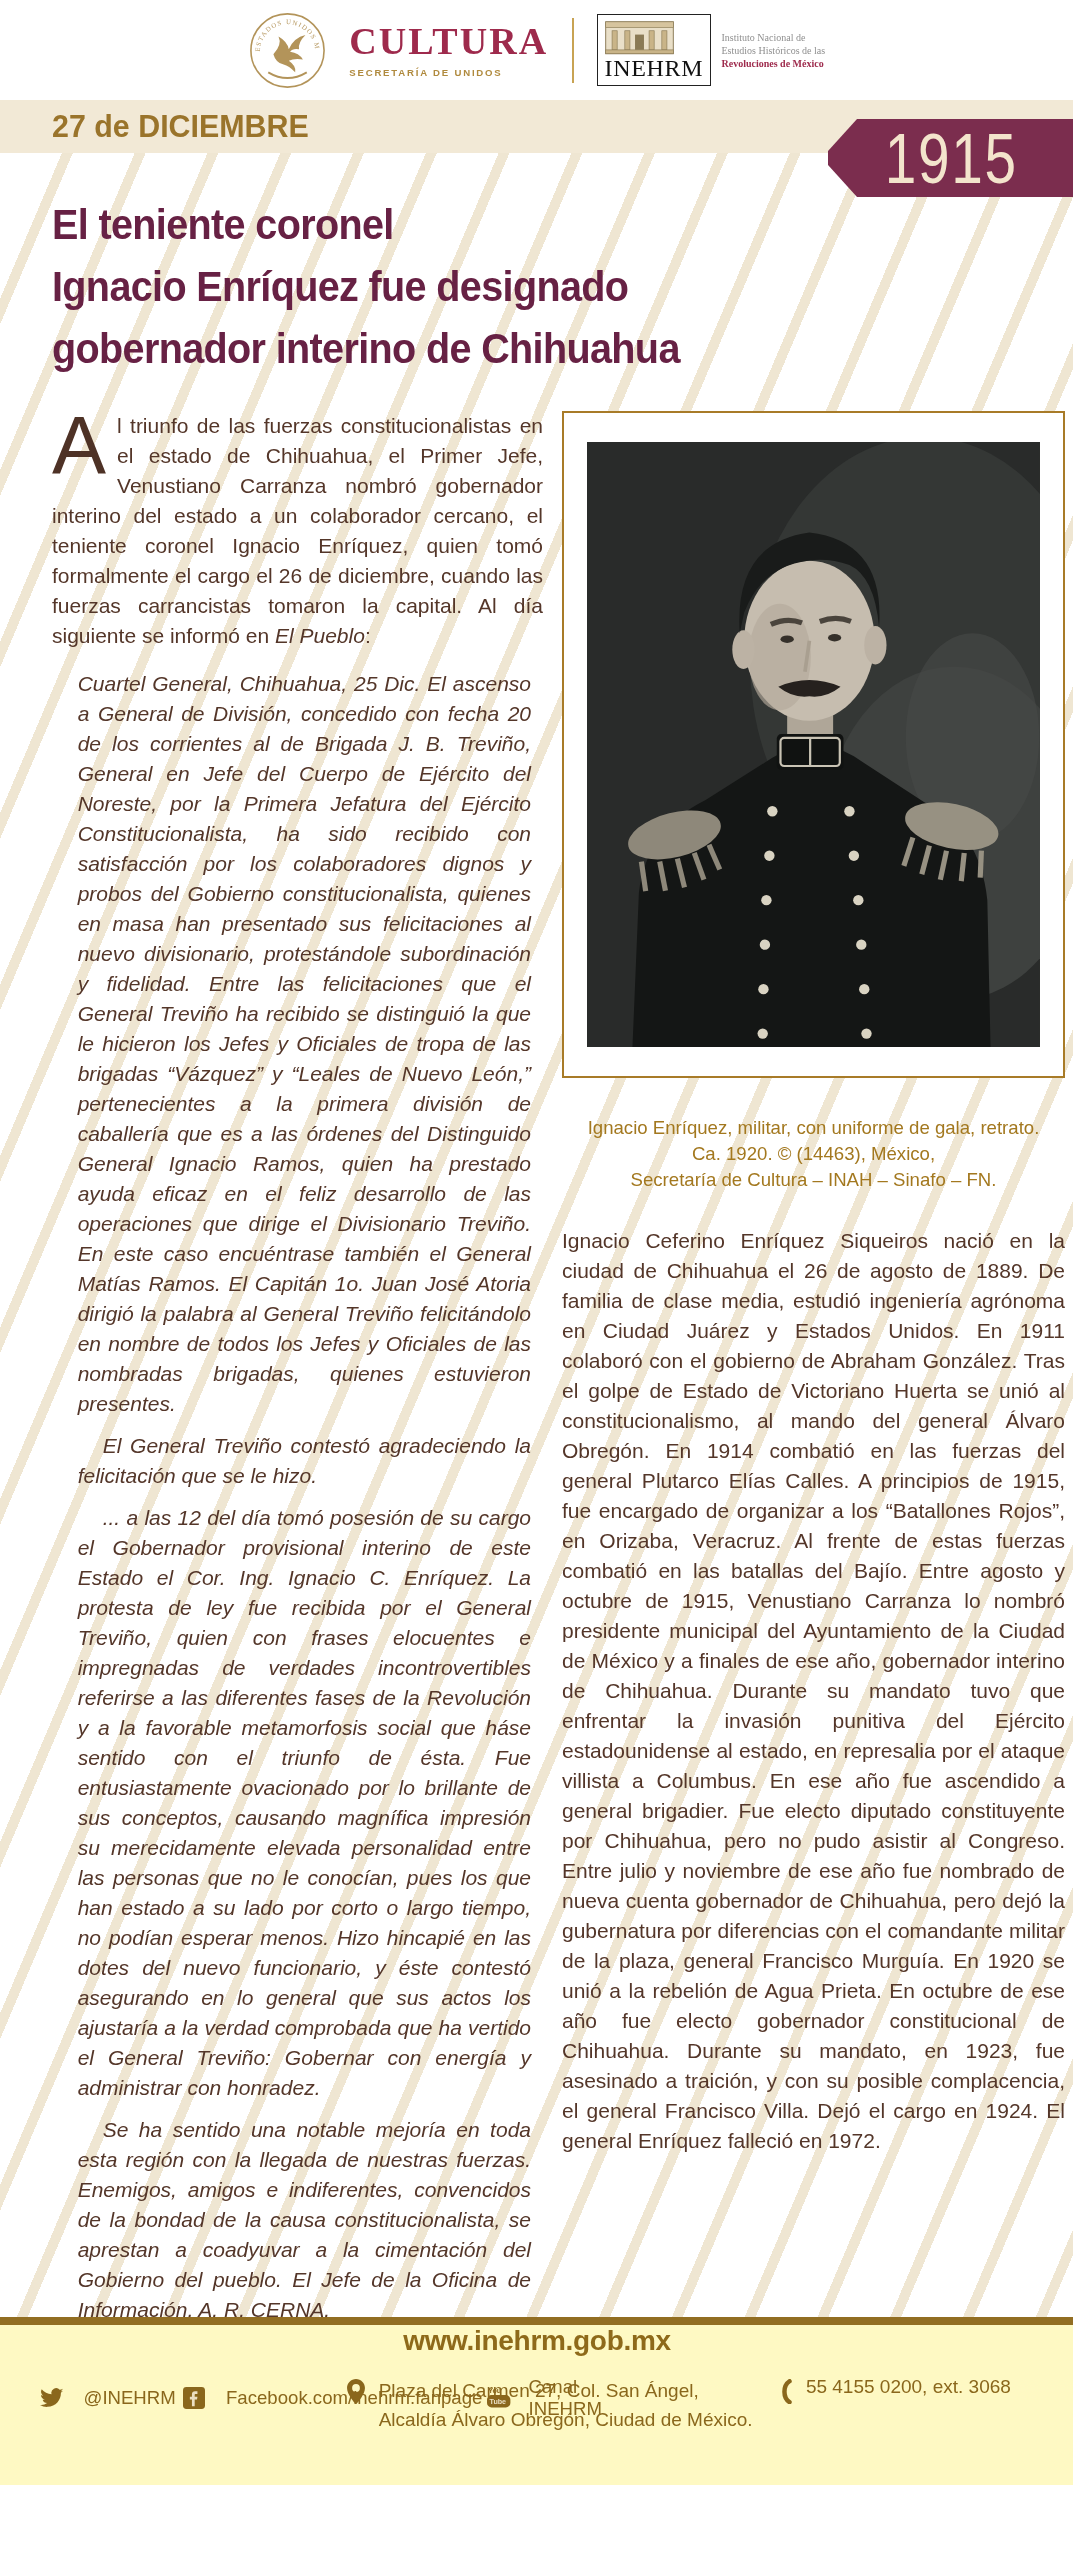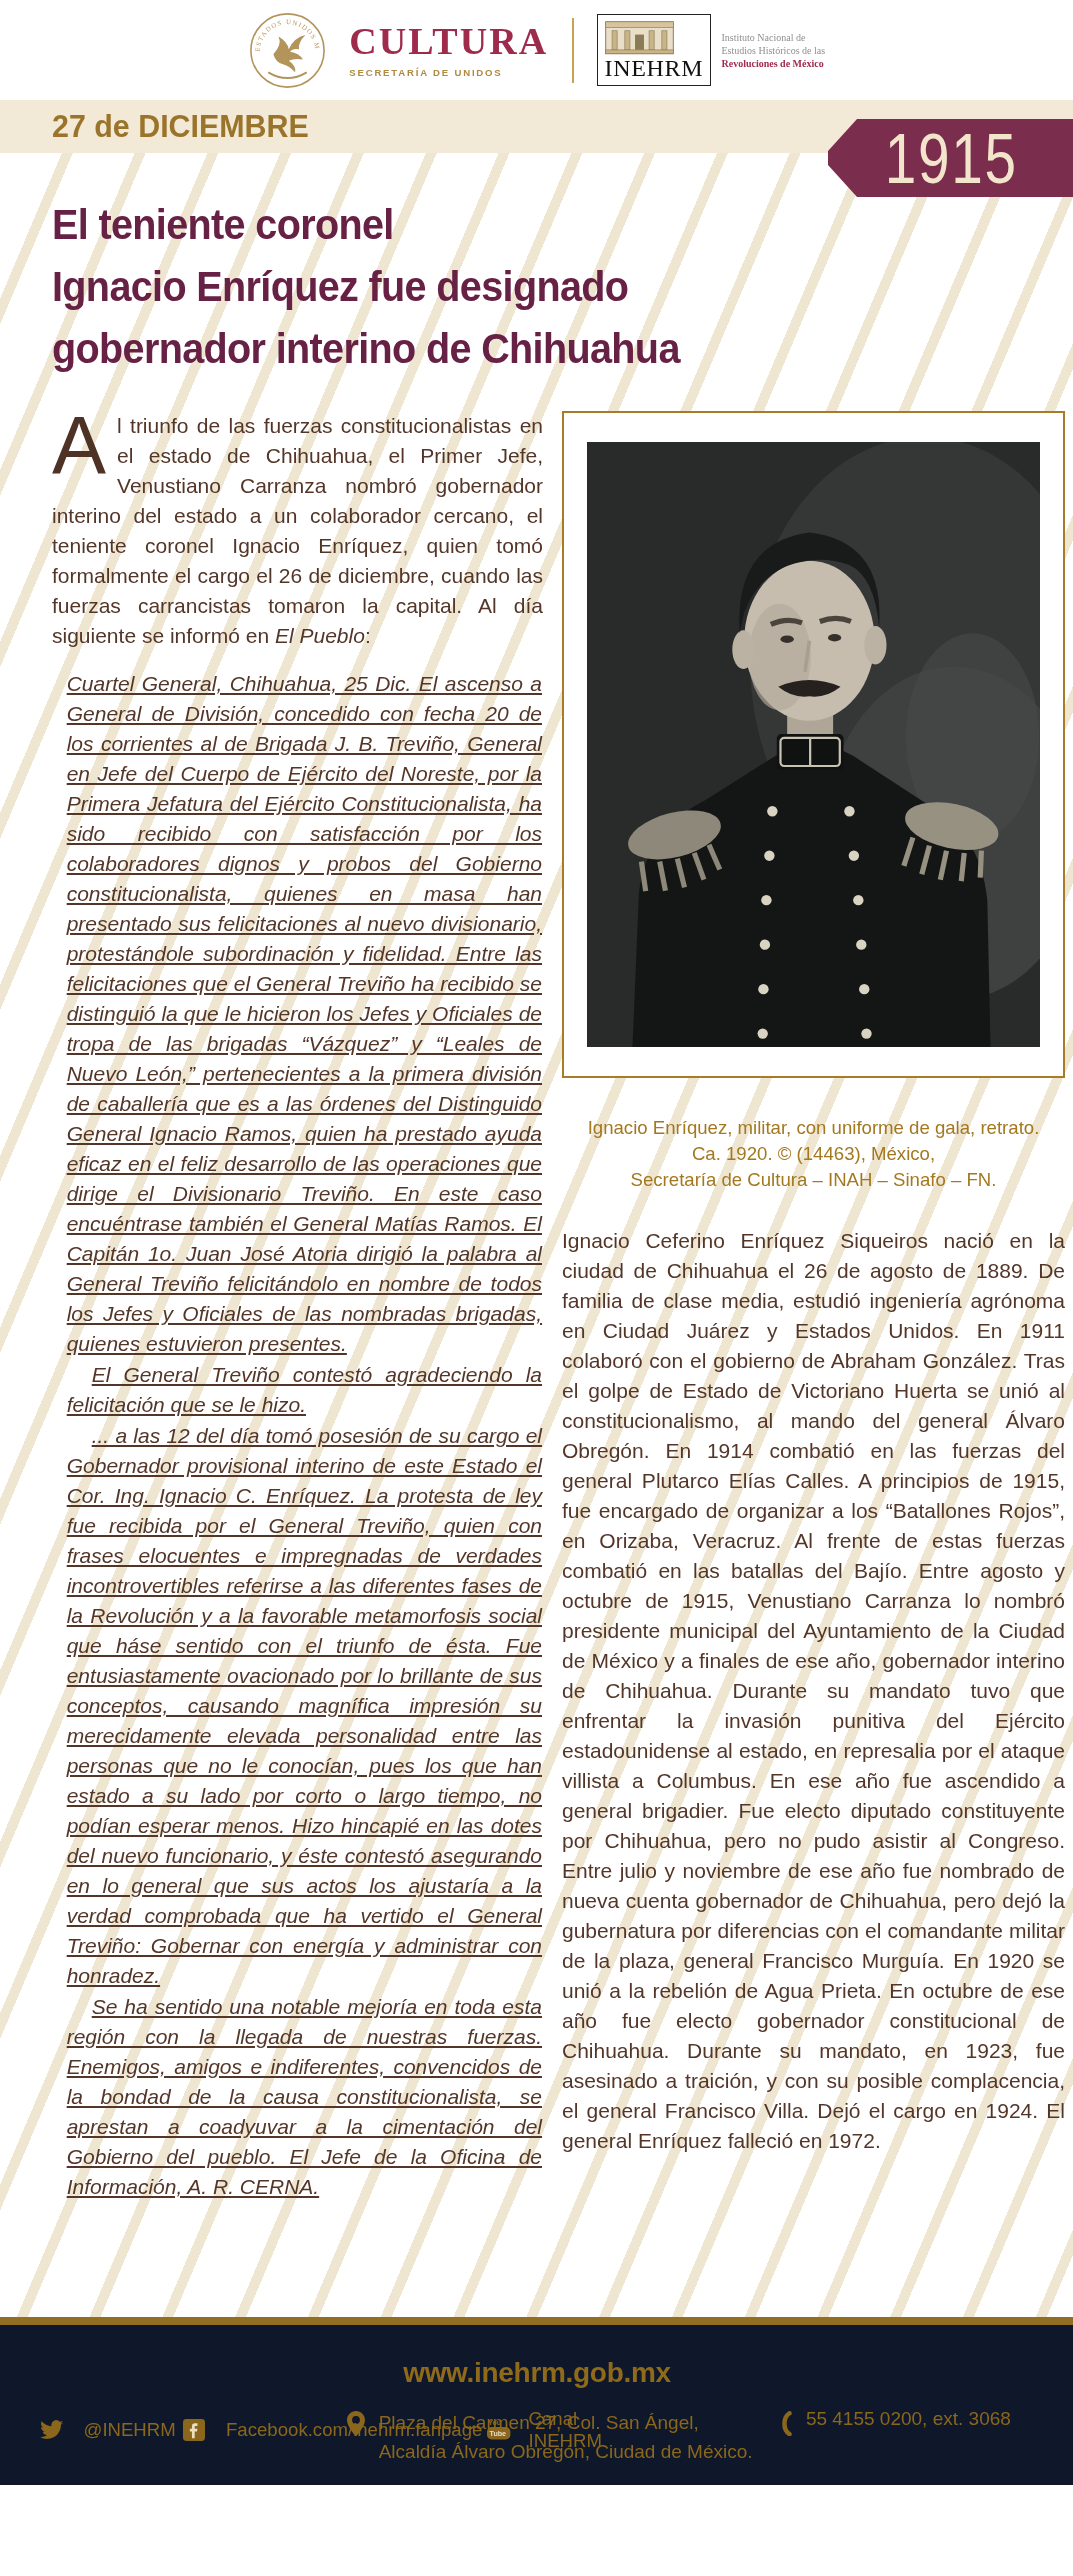--- a/index.html
+++ b/index.html
@@ -49,31 +49,31 @@
   .headline-line{font-size:43px;line-height:62px;letter-spacing:-0.7px;transform:scaleX(.92);transform-origin:left center;white-space:nowrap;}
 
   .cols{display:flex;margin:32px 0 0 52px;gap:19px;align-items:flex-start;}
   .col-left{width:491px;}
   .col-right{width:503px;}
 
   .body-text{font-size:21px;line-height:30px;color:#543629;text-align:justify;}
   .intro{margin:0;}
   .dropcap{float:left;font-size:81px;line-height:62px;padding:2.7px 11px 0 0;color:#4E3226;}
   .quote{margin:18px 0 0 13.7px;font-style:italic;}
-  .quote p{margin:1px;text-decoration:underline;}
+  .quote p{margin:12px;}
   .quote p.ind{text-indent:25px;}
 
   .photo-frame{width:503px;box-sizing:border-box;border:2.7px solid #A87B28;background:#fff;padding:29px 23.4px;}
   .photo{height:605px;background:#2B2D2B;overflow:hidden;}
   .caption{margin-top:37px;text-align:center;font-size:18.6px;line-height:26px;color:#A3781F;}
   .bio{margin-top:33px;}
 
   
   .footer-bar{height:8.2px;background:#926E22;}
-  .footer{height:160px;background:#0f172a;color:#8A671C;box-sizing:border-box;padding-top:32px;}
+  .footer{height:160px;background:#fef9c3;color:#8A671C;box-sizing:border-box;padding-top:0;}
   .footer-url{text-align:center;font-size:28px;font-weight:700;color:#8E6A1A;letter-spacing:-0.3px;}
   .footer-cols{display:flex;align-items:flex-start;padding:0 38px;margin-top:19px;}
   .social{width:309px;display:flex;flex-direction:row;gap:4.8px;}
   .social-row{display:flex;align-items:center;gap:18px;font-size:18.6px;cursor:pointer;}
   .social-row .icn{width:27.5px;display:flex;justify-content:center;}
   .address{display:flex;gap:13.7px;width:426px;font-size:19px;line-height:29px;}
   .address .icn{padding-top:2.7px;}
   .phone-wrap{display:flex;gap:12.4px;font-size:19px;margin-left:5.5px;align-items:flex-start;}
   .phone-wrap .icn{padding-top:2.7px;}
   svg{display:block;}

